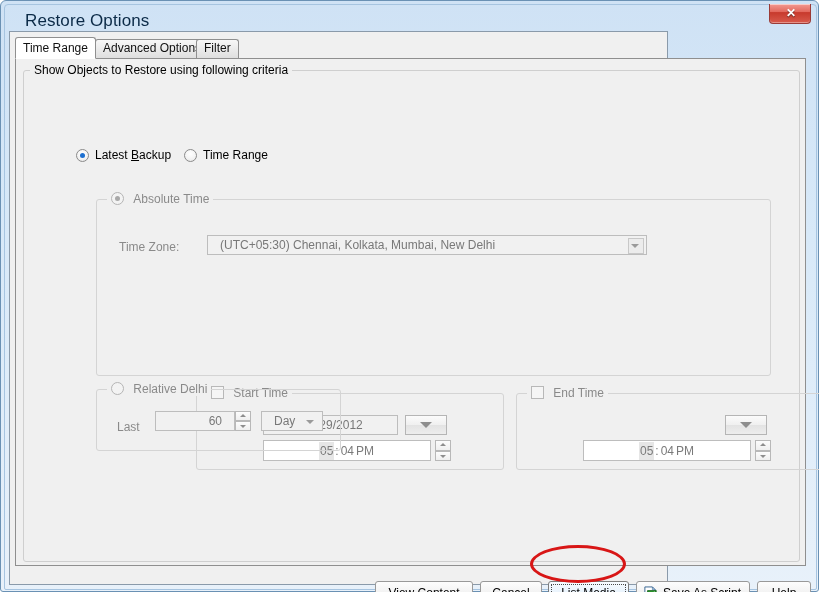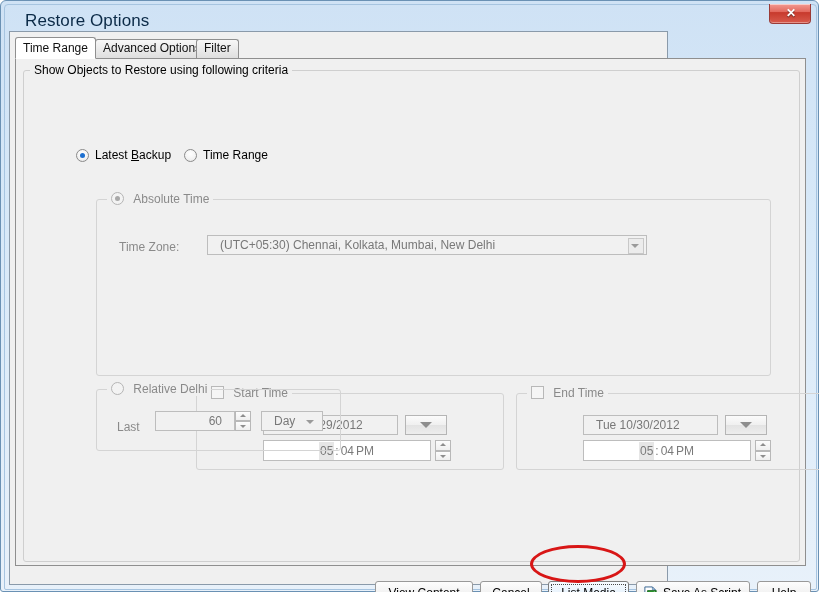--- a/index.html
+++ b/index.html
@@ -453,23 +453,20 @@
                 </div>
             </div>
           </div>
 
           <div class="groupbox" id="end-group">
             <div class="gb-label" style="left:10px;">
               <span class="checkbox" style="vertical-align:-2px;"></span>
               <span class="radio-label disabled">End Time</span>
             </div>
 
-            <div class="textbox" style="left:66px; top:21px; width:135px; height:20px;">
-              <span>Tue 10/30/2012</span>
-            </div>
             <div class="drop-button" style="left:208px; top:21px; width:42px; height:20px;">
               <span class="arrow"></span>
             </div>
 
             <div class="textbox white" style="left:66px; top:46px; width:168px; height:21px;">
               <span class="time-inner">
                 <span class="time-seg hl">05</span>
                 <span class="time-seg">:</span>
                 <span class="time-seg">04</span>
                 <span class="time-seg">PM</span>

